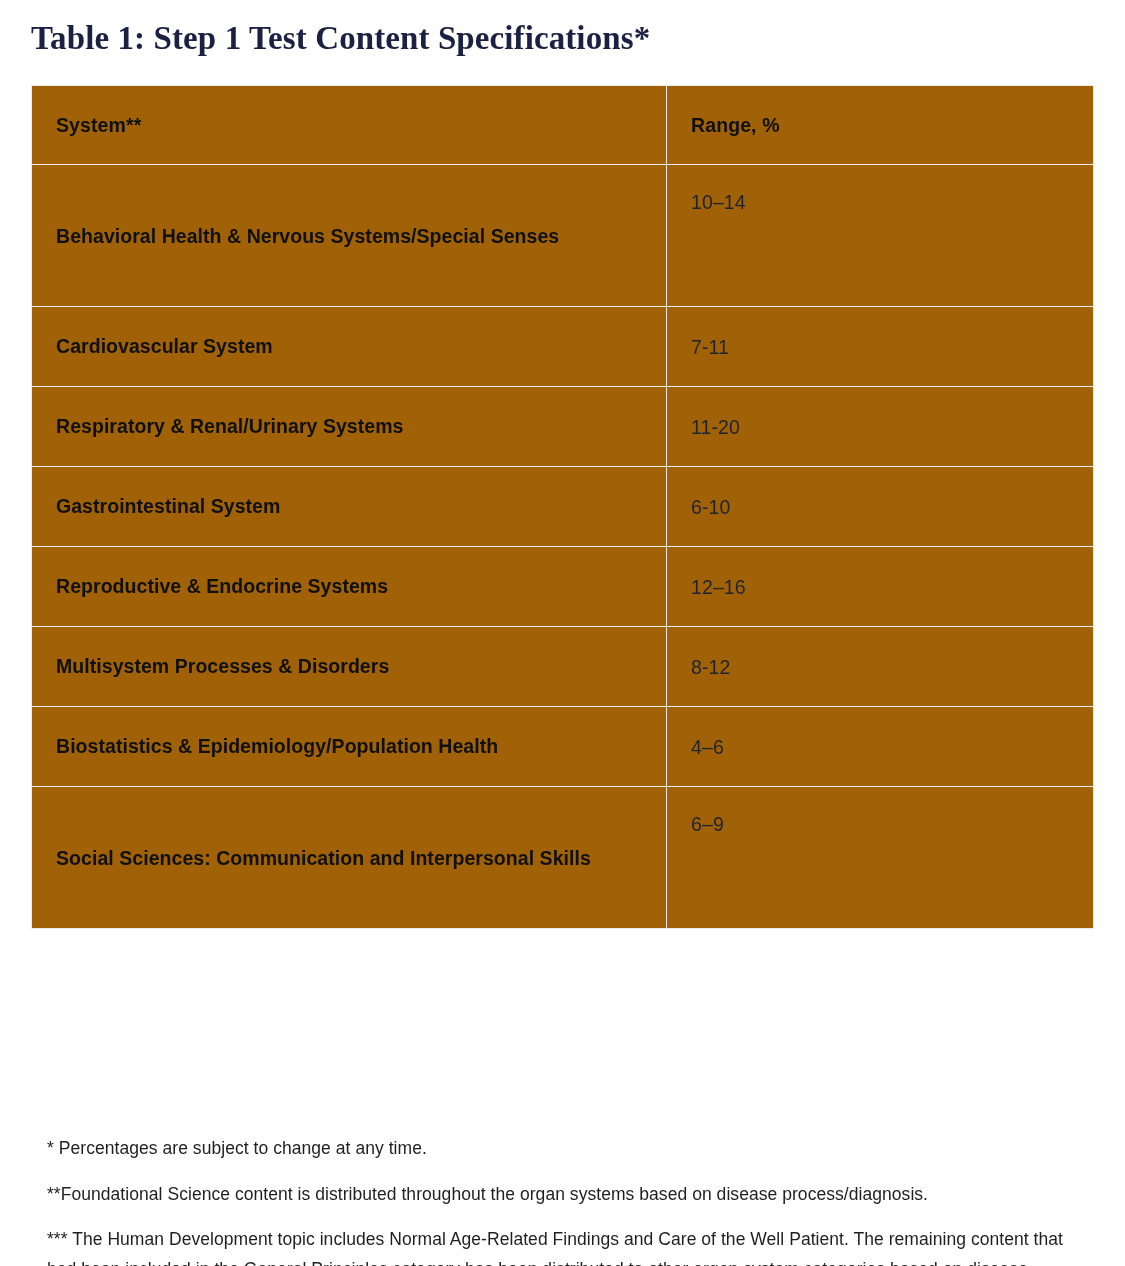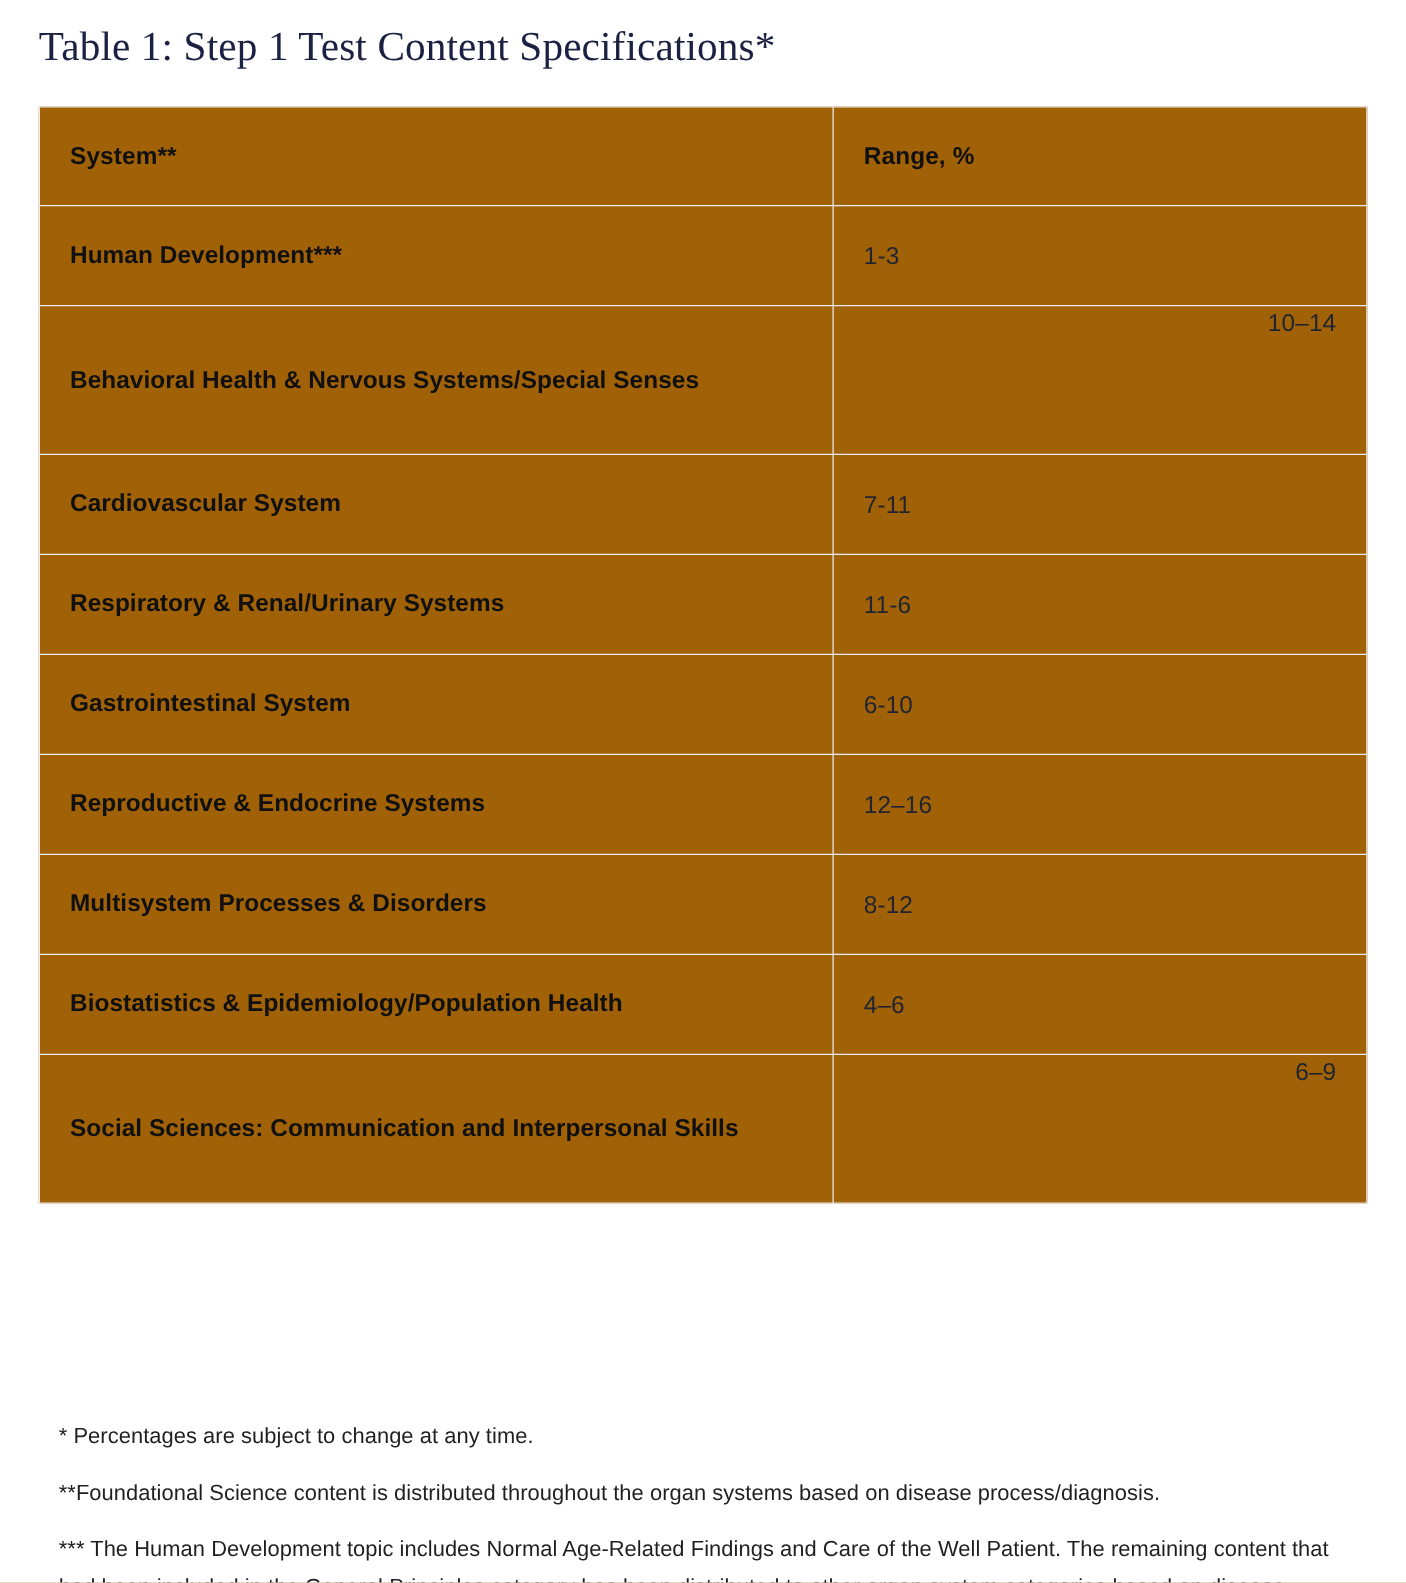--- a/index.html
+++ b/index.html
@@ -22,21 +22,21 @@
   }
 
   
   .table-title {
     position: absolute;
     left: 31px;
     top: 17px;
     font-family: "Liberation Serif", "DejaVu Serif", serif;
     font-size: 33px;
     line-height: 42px;
-    font-weight: 400;
+    font-weight: 700;
     color: #1b2142;
     letter-spacing: 0.1px;
     white-space: nowrap;
   }
 
   
   .spec-table {
     position: absolute;
     left: 31px;
     top: 85px;
@@ -83,21 +83,21 @@
     font-size: 19.5px;
     font-weight: 400;
     color: #1f2430;
     line-height: 28px;
     letter-spacing: 0.1px;
   }
   
   .spec-table tbody tr.tall .cell-system { line-height: 34px; }
   .spec-table tbody tr.tall .cell-range {
     vertical-align: top;
-    text-align: right;
+    padding-top: 23px;
   }
 
   
   .footnotes {
     position: absolute;
     left: 31px;
     top: 1118px;
     width: 1058px;
     font-size: 17.5px;
     line-height: 29.5px;
@@ -125,35 +125,31 @@
       <col class="c-system">
       <col class="c-range">
     </colgroup>
     <thead>
       <tr>
         <th>System**</th>
         <th>Range, %</th>
       </tr>
     </thead>
     <tbody id="table-body">
-        <tr>
-          <td class="cell-system">Human Development***</td>
-          <td class="cell-range">1-3</td>
-        </tr>
         <tr class="tall">
           <td class="cell-system">Behavioral Health &amp; Nervous Systems/Special Senses</td>
           <td class="cell-range">10–14</td>
         </tr>
         <tr>
           <td class="cell-system">Cardiovascular System</td>
           <td class="cell-range">7-11</td>
         </tr>
         <tr>
           <td class="cell-system">Respiratory &amp; Renal/Urinary Systems</td>
-          <td class="cell-range">11-6</td>
+          <td class="cell-range">11-20</td>
         </tr>
         <tr>
           <td class="cell-system">Gastrointestinal System</td>
           <td class="cell-range">6-10</td>
         </tr>
         <tr>
           <td class="cell-system">Reproductive &amp; Endocrine Systems</td>
           <td class="cell-range">12–16</td>
         </tr>
         <tr>

